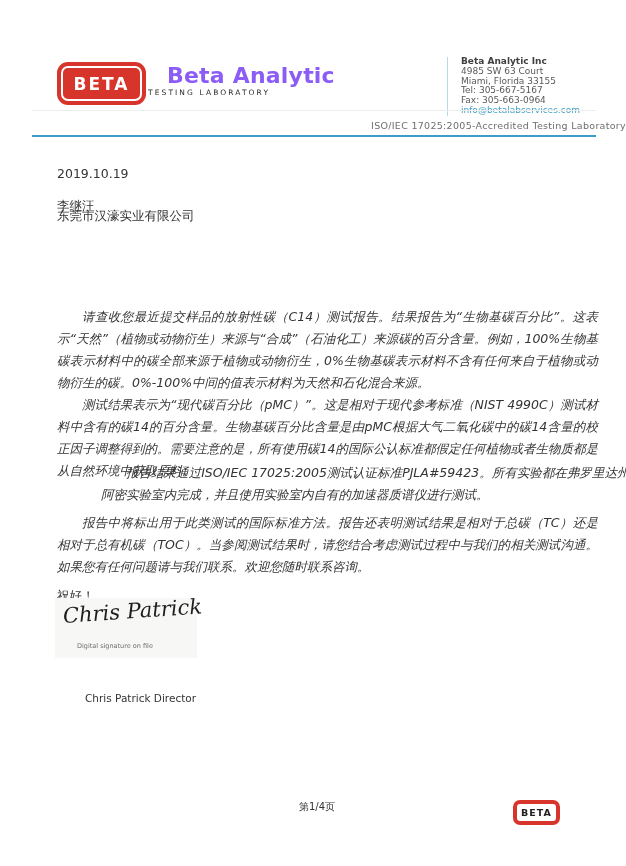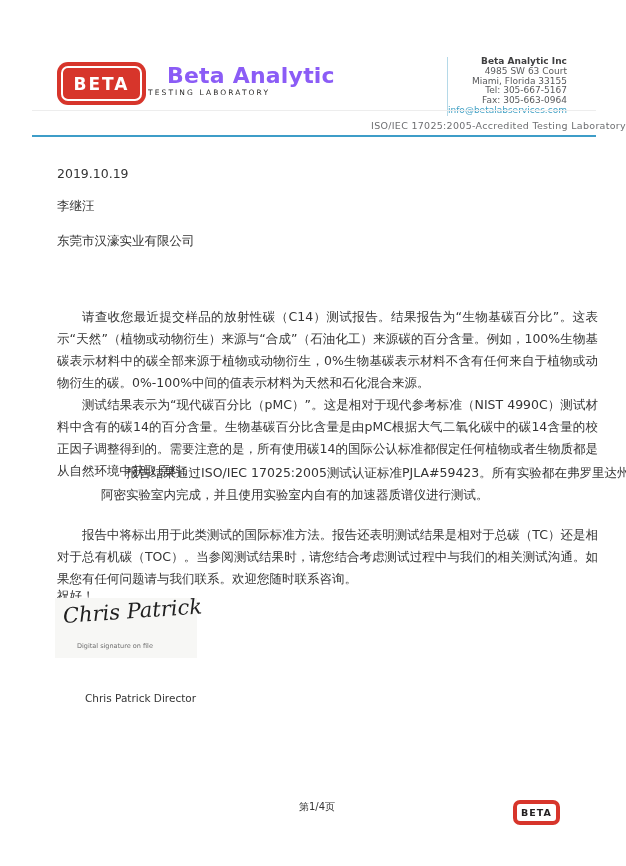--- a/index.html
+++ b/index.html
@@ -22,42 +22,42 @@
     display:flex;align-items:center;justify-content:center;
   }
   .logo-text{color:#fff;font-weight:bold;font-size:17px;letter-spacing:2px;}
   .brand-name{
     position:absolute;left:167px;top:63px;font-size:22px;font-weight:bold;color:#8b5cf6;letter-spacing:0.2px;
   }
   .brand-sub{
     position:absolute;left:148px;top:88px;font-size:7.5px;letter-spacing:2.1px;color:#2b2a29;
   }
   .addr{
-    position:absolute;left:447px;top:57px;border-left:1px solid #b5d9e8;
-    font-size:9px;line-height:9.8px;color:#58595b;text-align:right;
+    position:absolute;left:447px;top:57px;border-left:1px solid #b5d9e8;padding-left:13px;
+    font-size:9px;line-height:9.8px;color:#58595b;
   }
   .addr .company{font-weight:bold;color:#404041;}
   .addr .email{color:var(--email-blue);text-decoration:none;display:block;}
   .hairline{position:absolute;left:32px;right:30px;top:110px;border-top:1px solid #ededed;}
   .iso-text{
     position:absolute;left:0;right:0;top:120px;text-align:right;
     font-size:9.5px;color:#6d6e71;letter-spacing:0.3px;
   }
   .blue-rule{position:absolute;left:32px;right:30px;top:135px;height:2px;background:var(--rule-blue);}
   
   .line,.para{position:absolute;left:57px;width:541px;font-size:12.5px;line-height:22px;color:#343434;}
-  .para{text-indent:2em;text-align:justify;}
+  .para{text-indent:2em;text-align:justify;font-style:italic;}
   .date{top:163px;}
   .recipient{top:195px;}
-  .company-line{top:230px;}
+  .company-line{top:205px;}
   .greeting{top:281px;}
   .p1{top:306px;}
   .p2{top:394px;}
   .p3{top:462px;margin-left:44px;}
-  .p4{top:512px;margin-top:12px;}
+  .p4{top:512px;}
   .closing{top:585px;}
   
   .sig-box{
     position:absolute;left:55px;top:598px;width:142px;height:60px;background:#f7f7f5;
   }
   .sig-script{
     position:absolute;left:8px;top:6px;white-space:nowrap;
     font-family:"DejaVu Serif","Liberation Serif",serif;font-style:italic;
     font-size:21px;color:#1e1e1e;transform:rotate(-4deg);transform-origin:left center;
   }

